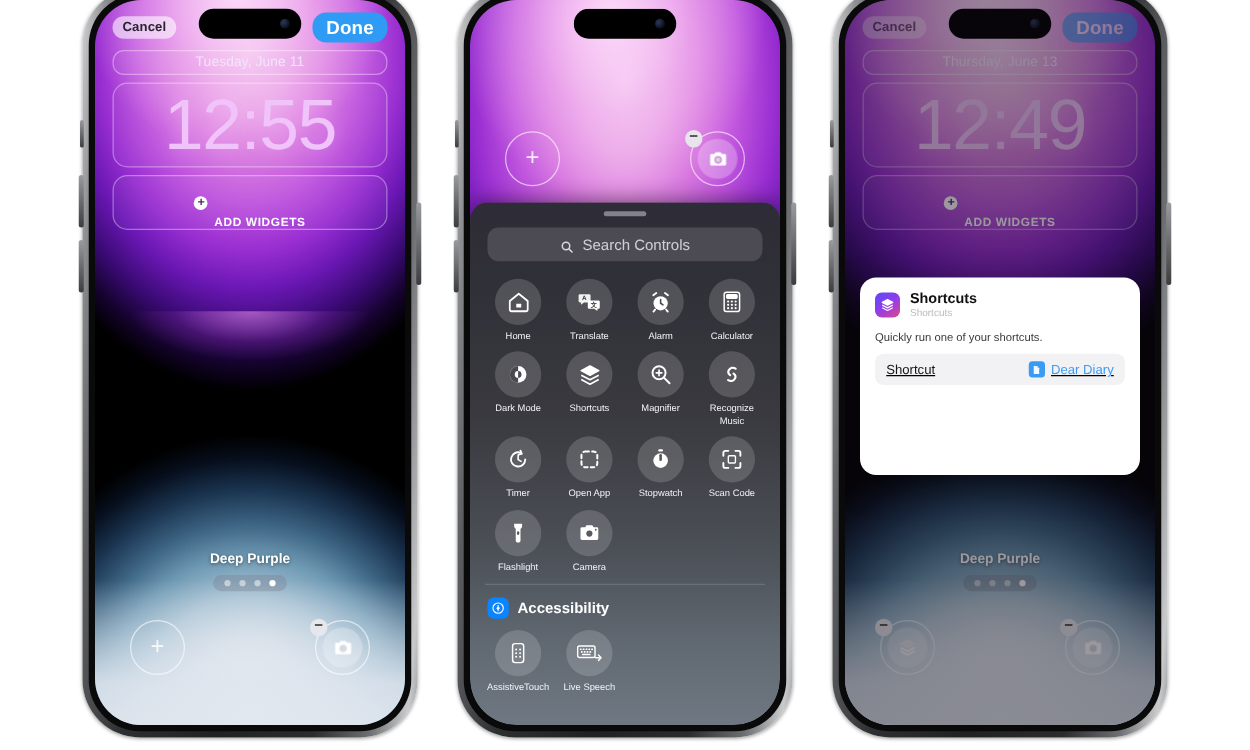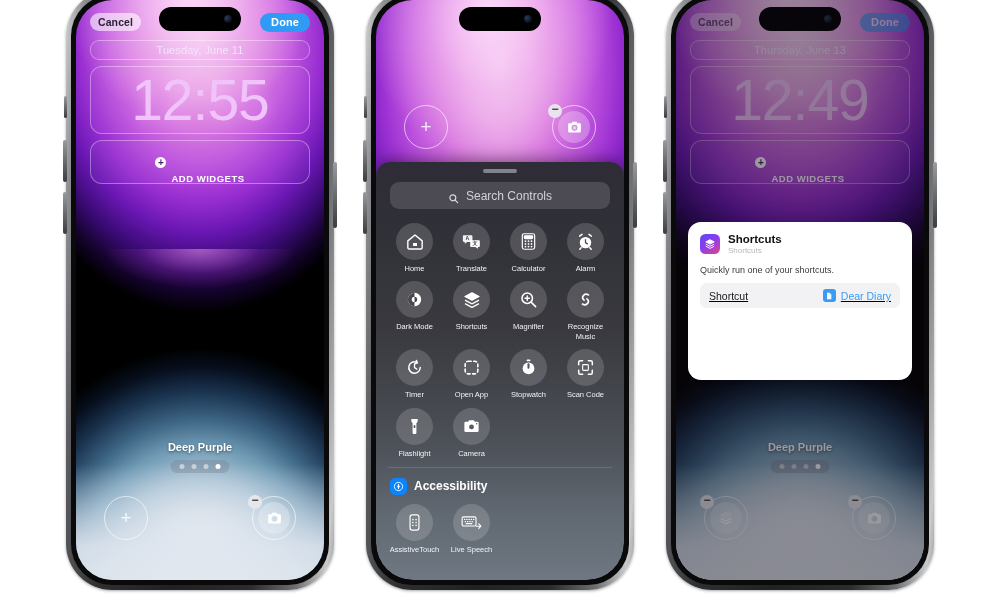--- a/index.html
+++ b/index.html
@@ -82,21 +82,21 @@
     position: absolute; left: 0; right: 0; top: 11px; height: 22px;
     display: flex; align-items: center; justify-content: space-between;
     padding: 0 14px; z-index: 8;
   }
   .cancel-btn {
     font-size: 10.5px; font-weight: 700; color: #2a2330;
     background: rgba(255,255,255,.58); padding: 3px 8px; border-radius: 11px;
     letter-spacing: .1px;
   }
   .done-btn {
-    font-size: 11px; font-weight: 700; color: #fff;
+    font-size: 15px; font-weight: 700; color: #fff;
     background: #2f9bf4; padding: 3.5px 11px; border-radius: 11px;
     letter-spacing: .1px;
   }
 
   
   .lockwrap { position: absolute; left: 0; right: 0; top: 40px; padding: 0 14px; z-index: 6; }
   .wbox { border: 1px solid rgba(255,255,255,.36); border-radius: 9px; background: rgba(255,255,255,.045); }
   .w-date {
     height: 20px; display: flex; align-items: center; justify-content: center;
     font-size: 11px; color: #f3e4fb; letter-spacing: .1px;
@@ -351,20 +351,32 @@
           <div class="cell">
             <div class="cicon">
               <svg width="19" height="19" viewBox="0 0 24 24" fill="#fff">
                 <path d="M2.5 4.2h9.3c.8 0 1.4.6 1.4 1.4v5.6c0 .8-.6 1.4-1.4 1.4H6.6l-3.1 2.3v-2.3h-1c-.8 0-1.4-.6-1.4-1.4V5.6c0-.8.6-1.4 1.4-1.4z" opacity=".92"></path>
                 <text x="6.8" y="10.6" font-size="6.4" fill="#3a3a3c" font-family="Liberation Sans" text-anchor="middle" font-weight="bold">A</text>
                 <path d="M11.8 10.5h9.3c.8 0 1.4.6 1.4 1.4v5.7c0 .8-.6 1.4-1.4 1.4h-1v2.3l-3.1-2.3h-5.2c-.8 0-1.4-.6-1.4-1.4v-5.7c0-.8.6-1.4 1.4-1.4z"></path>
                 <text x="16.6" y="17" font-size="6.4" fill="#3a3a3c" font-family="Liberation Sans" text-anchor="middle" font-weight="bold">文</text>
               </svg>
             </div>
             <div class="clabel">Translate</div>
+          </div>
+
+          <div class="cell">
+            <div class="cicon">
+              <svg width="19" height="19" viewBox="0 0 24 24" fill="none" stroke="#fff" stroke-width="1.9" stroke-linecap="round">
+                <circle cx="12" cy="13.4" r="7.2" fill="#fff" stroke="none"></circle>
+                <path d="M12 9.6v3.8l2.4 1.6" stroke="#4a4a4e" stroke-width="1.6"></path>
+                <path d="M4.6 5.2l3-2.2M19.4 5.2l-3-2.2"></path>
+                <path d="M6.4 19.8l-1.6 2M17.6 19.8l1.6 2"></path>
+              </svg>
+            </div>
+            <div class="clabel">Alarm</div>
           </div>
 
           <div class="cell">
             <div class="cicon">
               <svg width="17" height="19" viewBox="0 0 20 24" fill="none" stroke="#fff" stroke-width="1.5">
                 <rect x="2.2" y="2.2" width="15.6" height="19.6" rx="2.4"></rect>
                 <rect x="4.8" y="4.8" width="10.4" height="3.6" rx="1" fill="#fff"></rect>
                 <g fill="#fff" stroke="none">
                   <circle cx="6.2" cy="11.6" r="1.1"></circle>
                     <circle cx="10" cy="11.6" r="1.1"></circle>
@@ -372,32 +384,20 @@
                   <circle cx="6.2" cy="15" r="1.1"></circle>
                     <circle cx="10" cy="15" r="1.1"></circle>
                     <circle cx="13.8" cy="15" r="1.1"></circle>
                   <circle cx="6.2" cy="18.4" r="1.1"></circle>
                     <circle cx="10" cy="18.4" r="1.1"></circle>
                     <circle cx="13.8" cy="18.4" r="1.1"></circle>
                 </g>
               </svg>
             </div>
             <div class="clabel">Calculator</div>
-          </div>
-
-          <div class="cell">
-            <div class="cicon">
-              <svg width="19" height="19" viewBox="0 0 24 24" fill="none" stroke="#fff" stroke-width="1.9" stroke-linecap="round">
-                <circle cx="12" cy="13.4" r="7.2" fill="#fff" stroke="none"></circle>
-                <path d="M12 9.6v3.8l2.4 1.6" stroke="#4a4a4e" stroke-width="1.6"></path>
-                <path d="M4.6 5.2l3-2.2M19.4 5.2l-3-2.2"></path>
-                <path d="M6.4 19.8l-1.6 2M17.6 19.8l1.6 2"></path>
-              </svg>
-            </div>
-            <div class="clabel">Alarm</div>
           </div>
 
           <div class="cell">
             <div class="cicon">
               <svg width="19" height="19" viewBox="0 0 24 24">
                 <circle cx="12" cy="12" r="8.4" fill="#fff"></circle>
                 <path d="M12 3.6a8.4 8.4 0 000 16.8z" fill="#4a4a4e"></path>
                 <circle cx="12" cy="12" r="3.4" fill="#4a4a4e"></circle>
                 <path d="M12 8.6a3.4 3.4 0 000 6.8z" fill="#fff"></path>
               </svg>

